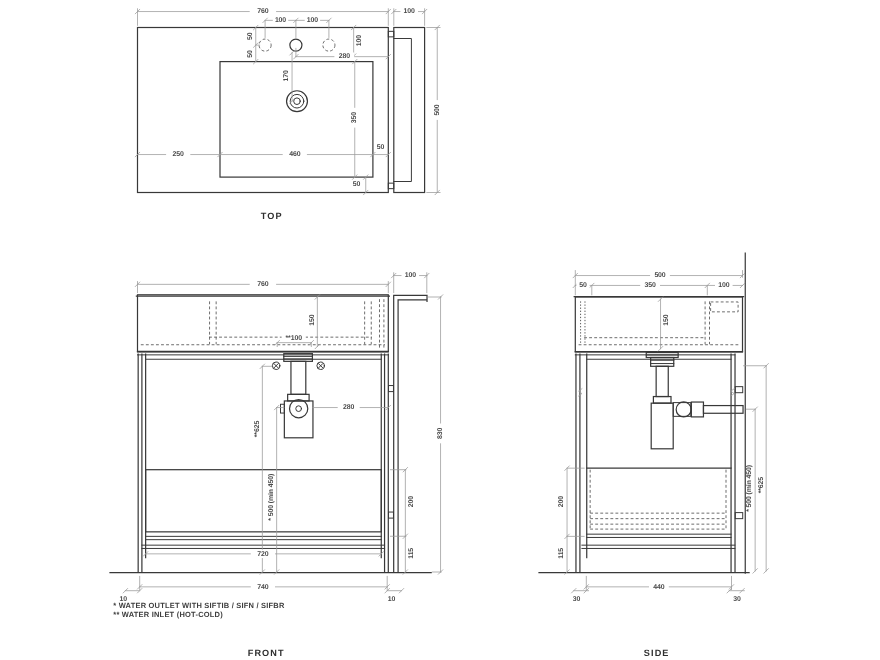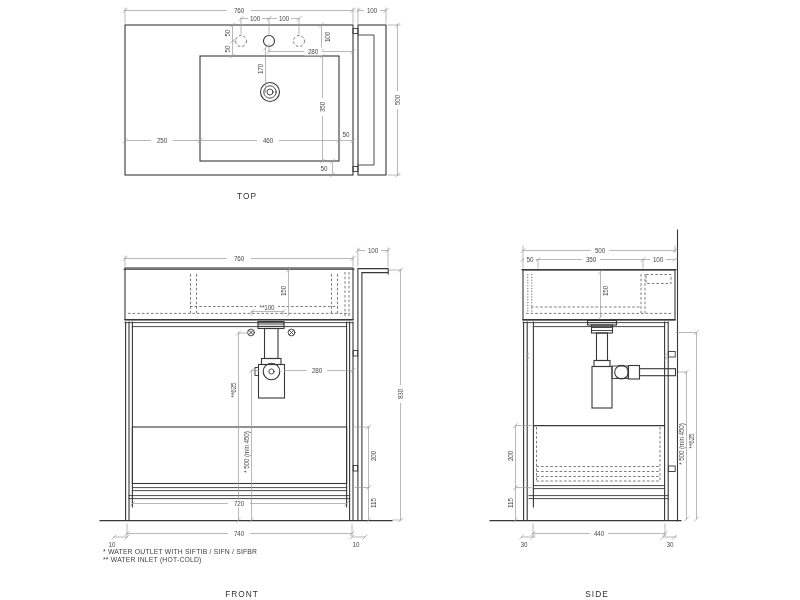--- a/index.html
+++ b/index.html
@@ -1,17 +1,17 @@
 <!DOCTYPE html>
 <html><head>
 <meta charset="utf-8">
 <style>
   html,body{margin:0;padding:0;background:#fff;}
   .canvas{position:relative;width:800px;height:600px;background:#fff;overflow:hidden;
-          font-family:"Liberation Sans",sans-serif;}
+          font-family:"Liberation Sans",sans-serif;font-weight:bold;}
   svg{display:block;}
   .obj{stroke:#383838;fill:none;stroke-width:1.1;stroke-linecap:square;}
   .thn{stroke-width:0.9;}
   .dim{stroke:#9b9b9b;fill:none;stroke-width:0.7;stroke-linecap:square;}
   .dsh{stroke:#5a5a5a;fill:none;stroke-width:0.8;stroke-dasharray:2.6,2;}
   .dot{stroke:#5a5a5a;fill:none;stroke-width:0.9;stroke-dasharray:1.2,1.6;}
   .lbg{fill:#ffffff;}
   text{text-anchor:middle;dominant-baseline:central;}
   .dt{font-size:6.3px;fill:#4a4a4a;font-family:"Liberation Sans",sans-serif;letter-spacing:-0.1px;}
   .vl{font-size:8.3px;fill:#2f2f2f;font-family:"Liberation Sans",sans-serif;letter-spacing:1px;}

